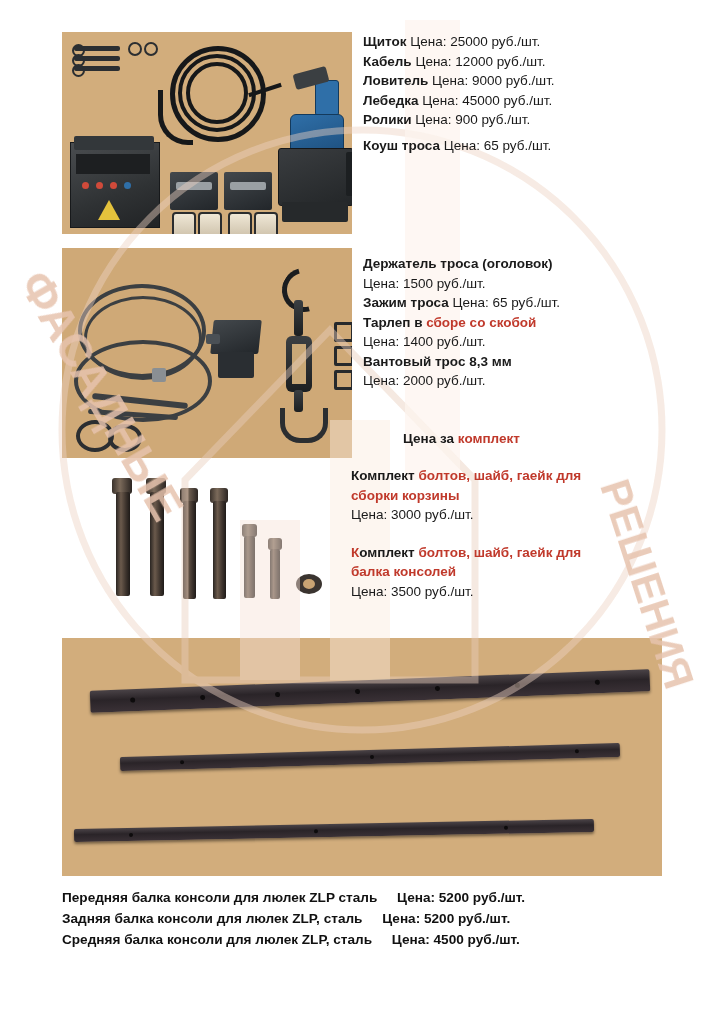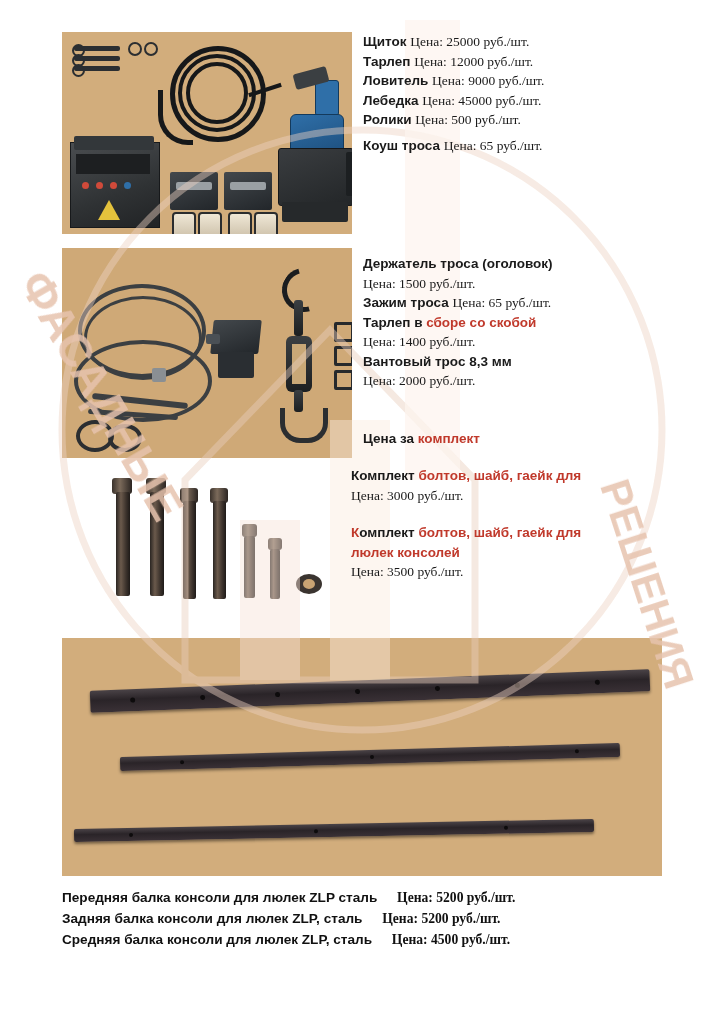--- a/index.html
+++ b/index.html
@@ -58,21 +58,21 @@
   .textblock {
     position: absolute;
     font-size: 13.5px;
     line-height: 19.5px;
     color: #1a1a1a;
     z-index: 6;
   }
   .textblock .ln { white-space: nowrap; }
   .b { font-weight: bold; }
   .accent { color: #c0392b; font-weight: bold; }
-  .reg { font-weight: normal; font-family: Liberation Serif, serif; }
+  .reg { font-weight: normal; }
 
   .bottomblock {
     position: absolute;
     left: 62px;
     top: 887px;
     font-size: 13.6px;
     line-height: 21px;
     font-weight: bold;
     color: #111111;
     z-index: 6;
@@ -222,24 +222,24 @@
   <div class="obj roller" style="left:192px; top:180px; width:20px; height:22px;"></div>
 
   <div class="obj winchblue" style="left:228px; top:82px; width:52px; height:40px;"></div>
   <div class="obj winch" style="left:216px; top:116px; width:74px; height:56px;"></div>
   <div class="obj" style="left:220px; top:170px; width:66px; height:20px; background:#26292b; border-radius:2px;"></div>
   <div class="obj" style="left:284px; top:120px; width:10px; height:44px; background:#1c1f21; border-radius:2px;"></div>
 </div>
 
 <div class="textblock" style="left:363px; top:32px;">
   <div class="ln"><span class="b">Щиток</span> <span class="reg">Цена: 25000 руб./шт.</span></div>
-  <div class="ln"><span class="b">Тарлеп</span> <span class="reg">Цена: 12000 руб./шт.</span></div>
+  <div class="ln"><span class="b">Кабель</span> <span class="reg">Цена: 12000 руб./шт.</span></div>
   <div class="ln"><span class="b">Ловитель</span> <span class="reg">Цена: 9000 руб./шт.</span></div>
   <div class="ln"><span class="b">Лебедка</span> <span class="reg">Цена: 45000 руб./шт.</span></div>
-  <div class="ln"><span class="b">Ролики</span> <span class="reg">Цена: 500 руб./шт.</span></div>
+  <div class="ln"><span class="b">Ролики</span> <span class="reg">Цена: 900 руб./шт.</span></div>
   <div class="ln" style="margin-top:6px;"><span class="b">Коуш троса</span> <span class="reg">Цена: 65 руб./шт.</span></div>
 </div>
 
 <div class="photo" style="left:62px; top:248px; width:290px; height:210px;">
   <div class="plywood plywood2"></div>
 
   <div class="obj rope" style="left:16px; top:36px; width:120px; height:86px; border-width:4px;"></div>
   <div class="obj rope" style="left:22px; top:48px; width:112px; height:78px; border-width:3px;"></div>
   <div class="obj rope" style="left:12px; top:92px; width:130px; height:74px; border-width:4px;"></div>
   <div class="obj" style="left:30px; top:150px; width:96px; height:6px; background:#3b3f42; border-radius:3px; transform:rotate(6deg);"></div>
@@ -268,21 +268,21 @@
 </div>
 
 <div class="textblock" style="left:363px; top:254px;">
   <div class="ln b">Держатель троса (оголовок)</div>
   <div class="ln reg">Цена: 1500 руб./шт.</div>
   <div class="ln"><span class="b">Зажим троса</span> <span class="reg">Цена: 65 руб./шт.</span></div>
   <div class="ln"><span class="b">Тарлеп в </span><span class="accent">сборе со скобой</span></div>
   <div class="ln reg">Цена: 1400 руб./шт.</div>
   <div class="ln b">Вантовый трос 8,3 мм</div>
   <div class="ln reg">Цена: 2000 руб./шт.</div>
-  <div class="ln b" style="margin-top:38px;"><span>Цена за </span><span class="accent">комплект</span></div>
+  <div class="ln b" style="margin-top:38px;text-align:center;"><span>Цена за </span><span class="accent">комплект</span></div>
 </div>
 
 <div class="photo" style="left:62px; top:466px; width:290px; height:166px; background:transparent;">
   <div class="plywood" style="background-color:#d6b182; opacity:0.0;"></div>
 
   <div class="obj bolt-head" style="left:50px; top:12px; width:20px; height:16px;"></div>
   <div class="obj bolt-shaft" style="left:54px; top:26px; width:14px; height:104px;"></div>
 
   <div class="obj bolt-head" style="left:84px; top:12px; width:20px; height:16px;"></div>
   <div class="obj bolt-shaft" style="left:88px; top:26px; width:14px; height:104px;"></div>
@@ -298,24 +298,25 @@
 
   <div class="obj bolt-head" style="left:206px; top:72px; width:14px; height:12px;"></div>
   <div class="obj bolt-shaft" style="left:208px; top:83px; width:10px; height:50px;"></div>
 
   <div class="obj" style="left:234px; top:108px; width:26px; height:20px; border-radius:50%; background:#3a3430;"></div>
   <div class="obj" style="left:241px; top:113px; width:12px; height:10px; border-radius:50%; background:#c8a373;"></div>
 </div>
 
 <div class="textblock" style="left:351px; top:466px;">
   <div class="ln"><span class="b">Комплект </span><span class="accent">болтов, шайб, гаейк для</span></div>
+  <div class="ln accent">сборки корзины</div>
   <div class="ln reg">Цена: 3000 руб./шт.</div>
   <div class="ln" style="height:18px;">&nbsp;</div>
   <div class="ln"><span class="accent">К</span><span class="b">омплект </span><span class="accent">болтов, шайб, гаейк для</span></div>
-  <div class="ln accent">люлек консолей</div>
+  <div class="ln accent">балка консолей</div>
   <div class="ln reg">Цена: 3500 руб./шт.</div>
 </div>
 
 <div class="photo" style="left:62px; top:638px; width:600px; height:238px;">
   <div class="plywood"></div>
 
   <div class="obj beam" style="left:28px; top:42px; width:560px; height:22px; transform:rotate(-2.2deg);">
     <span class="beam-hole" style="left:40px;"></span>
     <span class="beam-hole" style="left:110px;"></span>
     <span class="beam-hole" style="left:185px;"></span>

